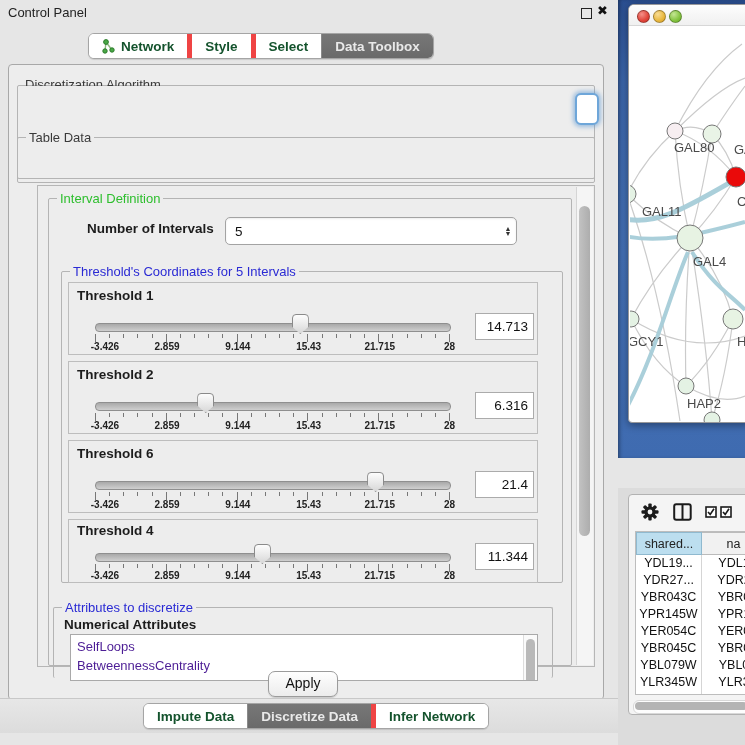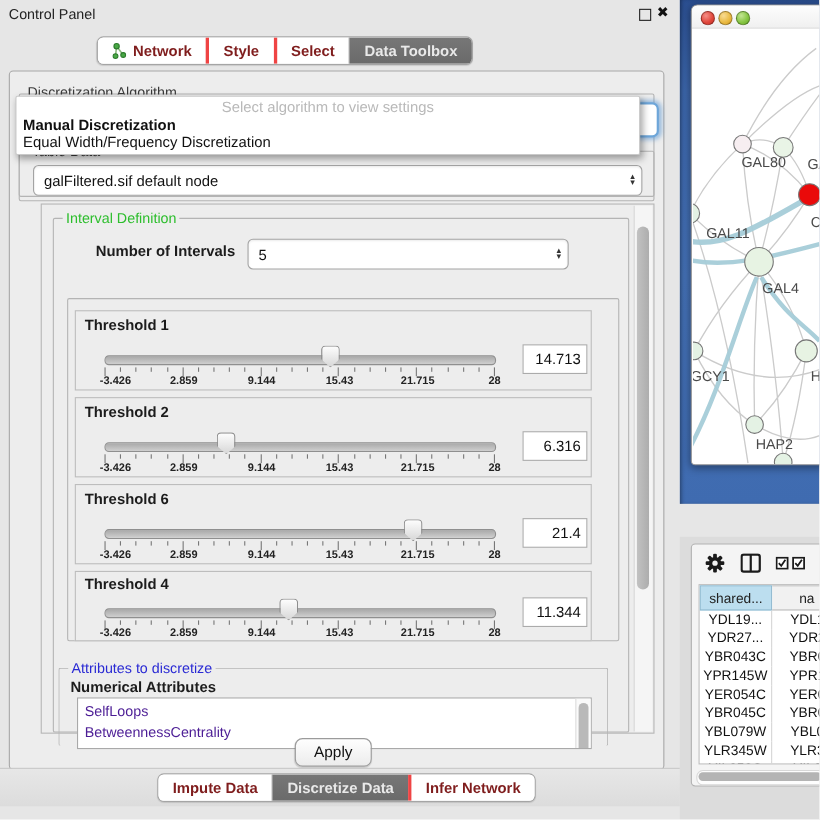--- a/index.html
+++ b/index.html
@@ -9,23 +9,23 @@
   .abs{position:absolute;}
 
   
   #titlebar{left:0;top:0;width:618px;height:26px;}
   #panel-title{left:8px;top:5px;font-size:13px;color:#222;}
   .win-float{left:581px;top:8px;width:9px;height:9px;border:1.6px solid #222;}
   .win-close{left:597px;top:3px;font-size:13px;font-weight:bold;color:#111;}
 
   .tabbar{display:flex;height:24px;background:#fff;border:1px solid #a5a5a5;border-radius:6px;
           overflow:hidden;box-shadow:0 1px 1px rgba(0,0,0,.12);}
-  .tab{display:flex;align-items:center;padding:0 13px;font-size:13.5px;font-weight:bold;color:#7f1d1d;
+  .tab{display:flex;align-items:center;padding:0 13px;font-size:13.5px;font-weight:bold;color:#14532d;
        white-space:nowrap;background:#fff;}
-  .tab + .tab{border-left:3px solid #ef4444;}
+  .tab + .tab{border-left:5px solid #ef4444;}
   .tab.sel{background:linear-gradient(#777,#6a6a6a);color:#e9e9e9;border-left:1px solid #8a8a8a;}
   .tab .net-ic{margin-right:6px;}
 
   #content-panel{left:8px;top:64px;width:594px;height:634px;background:#ededed;
                  border:1px solid #a8a8a8;border-radius:4px;}
 
   .group{border:1px solid #b4b4b4;border-radius:2px;}
   .group-title{position:absolute;top:-8px;left:8px;background:#ededed;padding:0 3px;font-size:13px;}
   .gt-dark{color:#3a3a3a;}
   .gt-green{color:#2dbe2d;}
@@ -180,51 +180,40 @@
   <div class="abs" id="content-panel">
 
     <div class="abs group" id="disc-group">
       
     </div>
     <div class="abs" id="disc-title-clip">
       <span>Discretization Algorithm</span>
     </div>
     <div class="abs" id="combo-focus-frag"></div>
 
-    <div class="abs" id="algo-popup">
-      <div class="abs" id="algo-placeholder">Select algorithm to view settings</div>
-    <div class="abs algo-opt b" style="top: 18px;">Manual Discretization</div>
-        <div class="abs algo-opt" style="top: 34px;">Equal Width/Frequency Discretization</div>
-      </div>
 
     <div class="abs group" id="tabledata-group">
       <span class="group-title gt-dark">Table Data</span>
-      <div class="abs combo" style="left:12px;top:12px;width:552px;height:26px;">
-        <span class="cval">galFiltered.sif default node</span>
-        <span class="spin">
-            <span>▲</span>
-            <span>▼</span>
-          </span>
-      </div>
     </div>
 
     <div class="abs" id="scrollpanel">
       <div class="abs group" id="interval-group">
         <span class="group-title gt-green">Interval Definition</span>
 
         <div class="abs" id="noi-label">Number of Intervals</div>
         <div class="abs combo" id="noi-combo">
           <span class="cval">5</span>
           <span class="spin">
               <span>▲</span>
               <span>▼</span>
             </span>
         </div>
 
         <div class="abs group" id="thresh-group">
+          <span class="group-title gt-blue">Threshold's Coordinates for 5 Intervals</span>
           <div class="abs" id="thresh-stack">
               <div class="tbox">
                 <div class="tlabel">Threshold 1</div>
                 <div class="track"></div>
                 <div class="ticks">
                   <span class="tick major" style="left: 0%;"></span>
                   <span class="tick" style="left: 4%;"></span>
                   <span class="tick" style="left: 8%;"></span>
                   <span class="tick" style="left: 12%;"></span>
                   <span class="tick" style="left: 16%;"></span>

